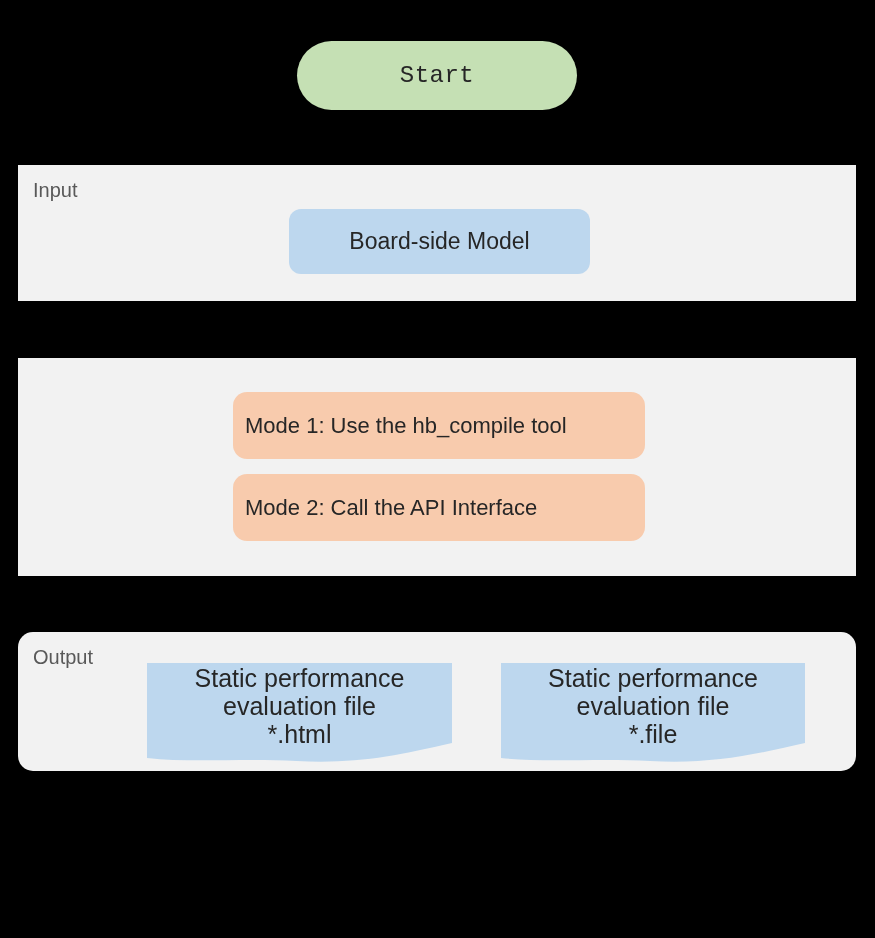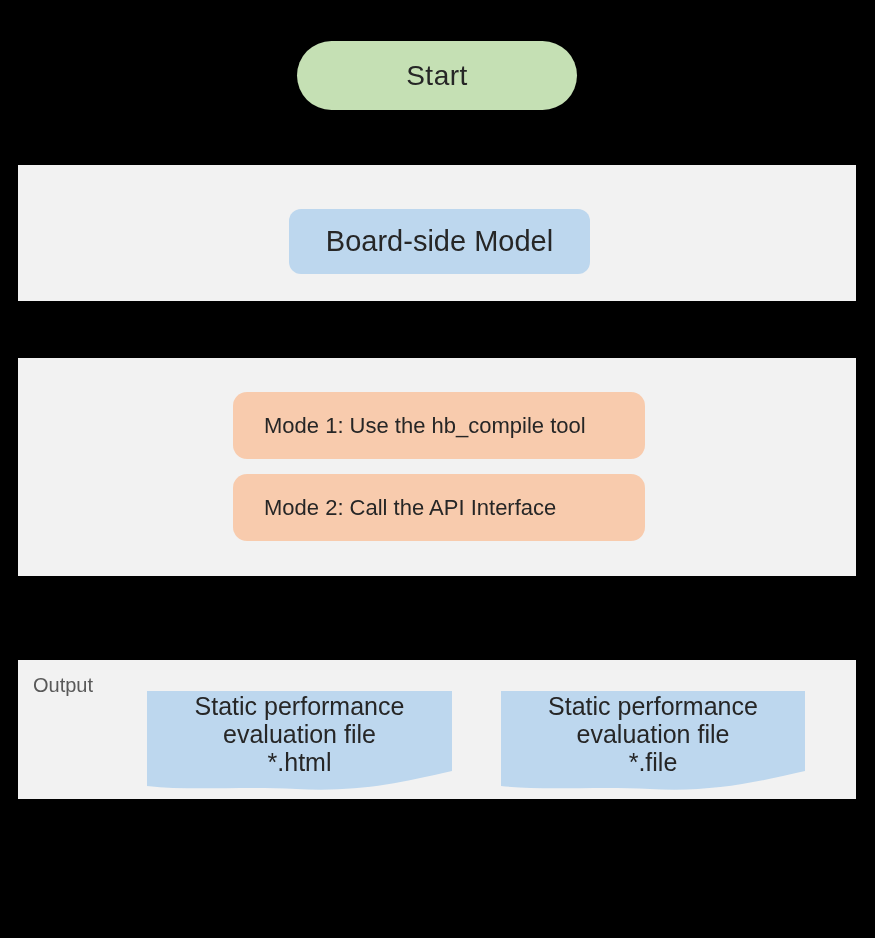--- a/index.html
+++ b/index.html
@@ -17,36 +17,37 @@
   }
   
   .pill {
     position: absolute;
     background: var(--green, #c5e0b4);
     border-radius: 35px;
     display: flex;
     align-items: center;
     justify-content: center;
     color: var(--text_dark, #262626);
-    font-size: 28px;
+    font-size: 24px;
     letter-spacing: 0.5px;
+    font-family: Liberation Mono, monospace;
   }
   .pill.start { left: 297px; top: 41px; width: 280px; height: 69px; }
   .pill.end   { left: 298px; top: 825px; width: 281px; height: 70px; }
 
   
   .section {
     position: absolute;
     left: 18px;
     width: 838px;
     background: var(--section_bg, #f2f2f2);
   }
   .section.input  { top: 165px; height: 136px; }
   .section.perf   { top: 358px; height: 218px; }
-  .section.output { top: 660px; height: 139px; }
+  .section.output { top: 632px; height: 139px; border-radius: 15px; }
 
   .section-label {
     position: absolute;
     left: 15px;
     top: 12px;
     width: 150px;
     color: var(--label_gray, #595959);
     font-size: 20px;
     line-height: 26px;
   }
@@ -57,34 +58,34 @@
     left: 271px;
     top: 44px;
     width: 301px;
     height: 65px;
     background: var(--blue, #bdd7ee);
     border-radius: 12px;
     display: flex;
     align-items: center;
     justify-content: center;
     color: var(--text_dark, #262626);
-    font-size: 29px;
+    font-size: 23px;
   }
   .node-orange {
     position: absolute;
     left: 215px;
     width: 412px;
     height: 67px;
     background: var(--orange, #f8cbad);
     border-radius: 14px;
     display: flex;
     align-items: center;
     color: var(--text_dark, #262626);
     font-size: 22px;
-    padding-left: 31px;
+    padding-left: 12px;
     box-sizing: border-box;
   }
   .node-orange.mode1 { top: 34px; }
   .node-orange.mode2 { top: 116px; }
 
   
   .doc {
     position: absolute;
     top: 31px;
     width: 305px;
@@ -111,20 +112,21 @@
 </head>
 <body>
 
 <div class="canvas">
 
   <div class="pill start">
     <span>Start</span>
   </div>
 
   <div class="section input">
+    <div class="section-label">Input</div>
     <div class="node-blue">
       <span>Board-side Model</span>
     </div>
   </div>
 
   <div class="section perf">
     <div class="node-orange mode1">
       <span>Mode 1: Use the hb_compile tool</span>
     </div>
     <div class="node-orange mode2">

